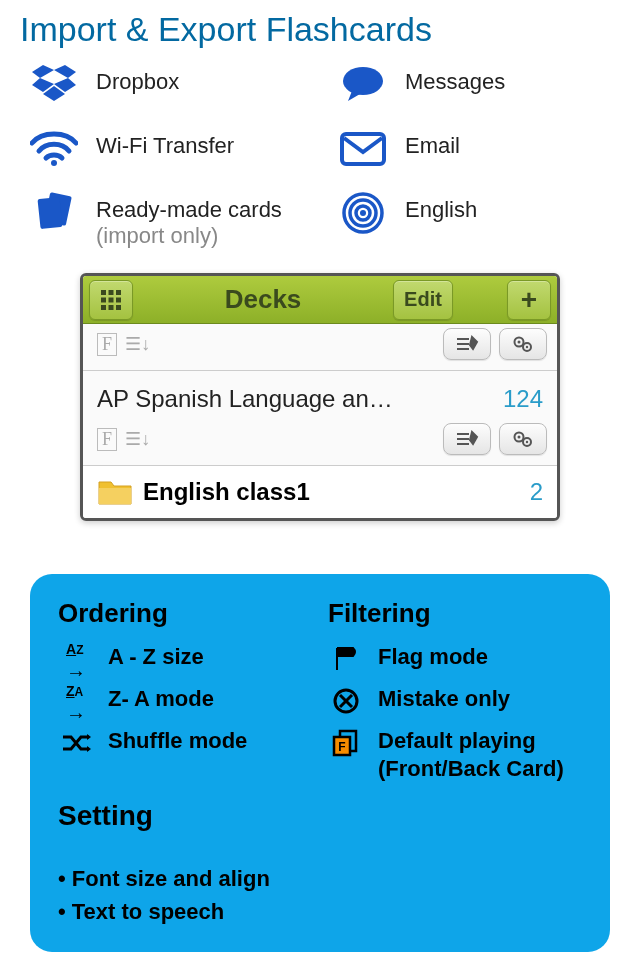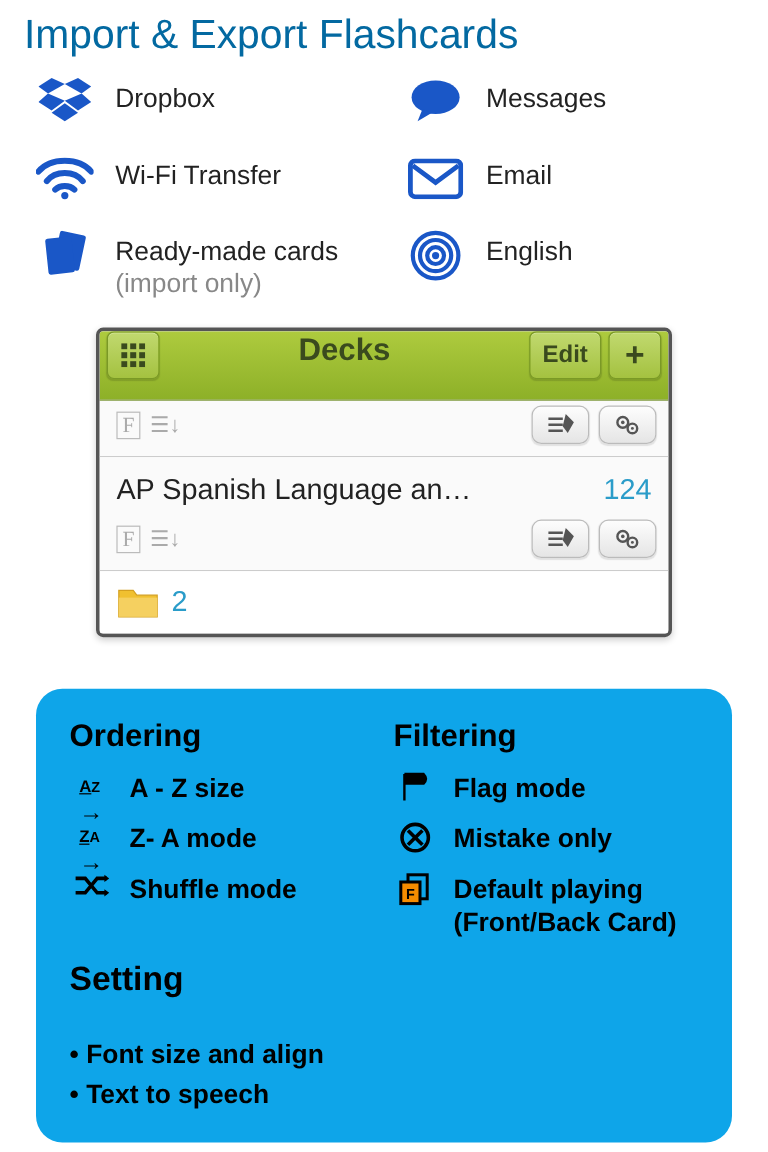--- a/index.html
+++ b/index.html
@@ -9,21 +9,21 @@
 
 .services { display: flex; padding: 12px 20px 8px 30px; gap: 28px; }
 .svc-col { flex: 1; }
 .svc-row { display: flex; align-items: flex-start; gap: 18px; margin-bottom: 16px; min-height: 44px; }
 .svc-icon { width: 48px; height: 48px; display: flex; align-items: center; justify-content: center; color: #1a57c7; flex-shrink: 0; }
 .svc-label { font-size: 22px; color: #222; padding-top: 8px; }
 .svc-sub { font-size: 22px; color: #888; }
 
 .device { width: 480px; margin: 0 auto; border: 3px solid #555; border-radius: 6px; overflow: hidden; box-shadow: 0 2px 6px rgba(0,0,0,.2); }
 
-.navbar { background: linear-gradient(#aecb3e, #8db028); height: 58px; display: flex; padding: 0 6px; border-bottom: 1px solid #6b8a1e; }
+.navbar { background: linear-gradient(#aecb3e, #8db028); height: 48px; display: flex; align-items: center; padding: 0 6px; border-bottom: 1px solid #6b8a1e; gap: 48px; }
 .nav-btn { background: linear-gradient(#c1d96f, #a4c240); border: 1px solid #7a9926; border-radius: 6px; height: 40px; box-shadow: inset 0 1px 0 rgba(255,255,255,.3), 0 1px 1px rgba(0,0,0,.15); display: flex; align-items: center; justify-content: center; font-size: 20px; font-weight: bold; color: #3a4a1e; }
 .nav-grid { width: 44px; }
 .nav-title { flex: 1; text-align: center; font-size: 26px; font-weight: bold; color: #3a4a1e; }
 .nav-edit { width: 60px; margin-right: 6px; }
 .nav-plus { width: 44px; font-size: 28px; }
 
 .deck { border-bottom: 1px solid #ccc; background: #fafafa; }
 .deck-main { display: flex; justify-content: space-between; padding: 14px 14px 6px 14px; }
 .deck-title { font-size: 24px; color: #222; font-weight: 500; white-space: nowrap; overflow: hidden; text-overflow: ellipsis; max-width: 350px; }
 .deck-count { font-size: 24px; color: #2a9cc9; font-weight: 400; }
@@ -39,21 +39,21 @@
 
 .arrow { position: absolute; left: 528px; top: 580px; width: 20px; height: 60px; }
 .arrow-line { width: 6px; height: 48px; background: #f58c00; margin: 12px auto 0; }
 .arrow-head { width: 0; height: 0; border-left: 10px solid transparent; border-right: 10px solid transparent; border-bottom: 16px solid #f58c00; position: absolute; top: 0; left: 0; }
 
 .callout { position: absolute; left: 30px; right: 30px; bottom: 8px; background: #0ea5e9; border-radius: 22px; padding: 24px 28px; color: #000; }
 .co-cols { display: flex; gap: 16px; }
 .co-col { flex: 1; }
 .co-head { font-size: 26px; font-weight: bold; margin-bottom: 14px; }
 .co-row { display: flex; align-items: flex-start; gap: 14px; margin-bottom: 10px; min-height: 32px; }
-.co-ico { width: 36px; height: 32px; display: flex; justify-content: center; flex-shrink: 0; font-weight: bold; font-size: 20px; }
+.co-ico { width: 36px; height: 32px; display: flex; align-items: center; justify-content: center; flex-shrink: 0; font-weight: bold; font-size: 20px; }
 .co-label { font-size: 22px; font-weight: bold; line-height: 1.3; }
 .co-set { display: flex; align-items: flex-start; gap: 30px; margin-top: 6px; flex-direction: column; }
 .co-set-head { font-size: 28px; font-weight: bold; }
 .co-set-list { font-size: 22px; font-weight: bold; line-height: 1.5; }
 </style>
 </head>
 <body>
 
 <div class="page-title">Import &amp; Export Flashcards</div>
 
@@ -226,20 +226,21 @@
           </div>
       </div>
     </div>
   </div>
 
   <div class="folder-row">
     <svg class="folder-icon" viewBox="0 0 36 28">
         <path d="M2 4 L14 4 L17 8 L34 8 L34 26 L2 26 Z" fill="#f0c030" stroke="#d4a020" stroke-width="1"></path>
         <rect x="2" y="10" width="32" height="16" fill="#f5d060"></rect>
       </svg>
+    <div class="folder-name">English class1</div>
     <div class="folder-count">2</div>
   </div>
 </div>
 
 <div class="arrow">
   <div class="arrow-head"></div>
     <div class="arrow-line"></div>
 </div>
 
 <div class="callout">

